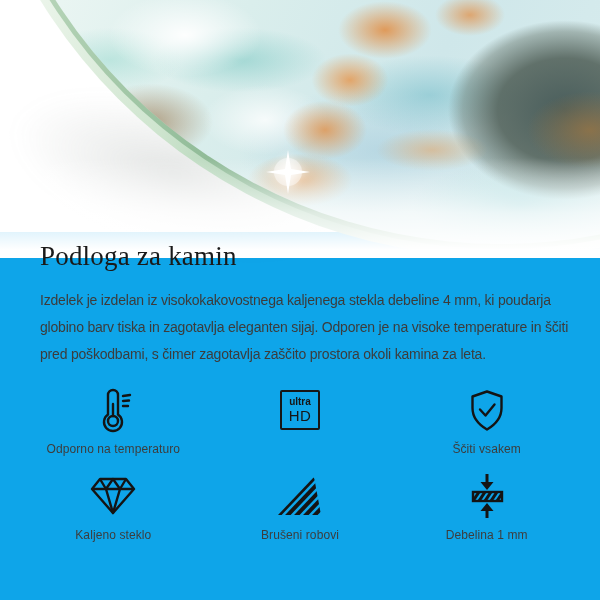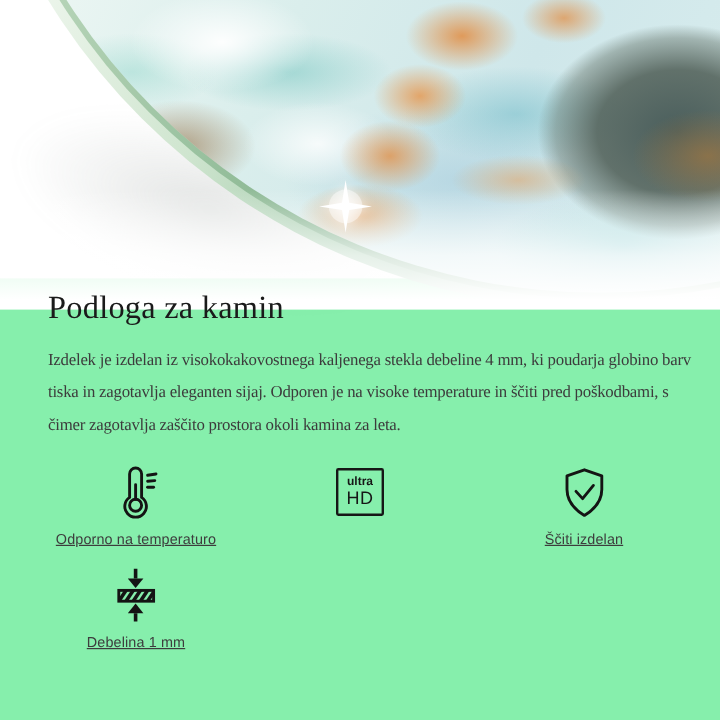--- a/index.html
+++ b/index.html
@@ -1,19 +1,19 @@
 <!DOCTYPE html>
 <html><head>
 <meta charset="utf-8">
 <style>
   * { margin: 0; padding: 0; box-sizing: border-box; }
   html, body { width: 600px; height: 600px; overflow: hidden; background: #ffffff; }
   body { font-family: "Liberation Sans", sans-serif; color: #3c3c3c; }
 
-  .page { position: relative; width: 600px; height: 600px; background: #86efac; }
+  .page { position: relative; width: 600px; height: 600px; background: #0ea5e9; }
 
   
   .hero { position: relative; width: 600px; height: 232px; background: #ffffff; overflow: visible; }
 
   .glass-shadow {
     position: absolute; left: -40px; top: 90px; width: 430px; height: 170px;
     border-radius: 50%;
     background: radial-gradient(closest-side, rgba(110,120,115,0.20), rgba(110,120,115,0) 78%);
     filter: blur(9px);
     transform: rotate(17deg);
@@ -78,34 +78,33 @@
   }
   .title span { display: block; }
 
   .description {
     margin-top: 12px;
     width: 540px;
     font-size: 14px;
     letter-spacing: -0.2px;
     line-height: 27px;
     color: #3c3c3c;
-    font-family: Liberation Serif, serif;
   }
 
   
   .features {
     margin: 18px 0 0 -20px;
     width: 560px;
     display: grid;
     grid-template-columns: repeat(3, 1fr);
     row-gap: 16px;
   }
   .feature { display: flex; flex-direction: column; align-items: center; }
   .feature .icon-box { height: 48px; display: flex; align-items: center; justify-content: center; }
-  .feature .label { margin-top: 8px; font-size: 12px; color: #3d3d3d; letter-spacing: 0.1px; text-decoration: underline; }
+  .feature .label { margin-top: 8px; font-size: 12px; color: #3d3d3d; letter-spacing: 0.1px; }
 
   .uhd-box {
     width: 40px; height: 40px; border: 2.5px solid #161616; border-radius: 2px;
     display: flex; flex-direction: column; align-items: center; justify-content: center;
     color: #161616; line-height: 1;
   }
   .uhd-top { font-size: 10px; font-weight: 700; letter-spacing: 0; }
   .uhd-bottom { font-size: 15px; font-weight: 400; margin-top: 1px; letter-spacing: 0.3px; }
 
   svg .ink { stroke: #141414; fill: none; stroke-width: 2.4; }
@@ -161,24 +160,54 @@
         </div>
       </div>
 
       <div class="feature">
         <div class="icon-box">
           <svg width="44" height="45" viewBox="0 0 44 45">
             <path class="ink" d="M22 3.5 L36.5 8.5 V20 C36.5 30 30.5 36.5 22 41.5 C13.5 36.5 7.5 30 7.5 20 V8.5 Z" stroke-linejoin="round"></path>
             <polyline class="ink" points="15,21.5 20.5,27.5 29.5,16.5" stroke-linecap="round" stroke-linejoin="round"></polyline>
           </svg>
         </div>
-        <div class="label">Ščiti izdelan</div>
-      </div>
-
-
+        <div class="label">Ščiti vsakem</div>
+      </div>
+
+      <div class="feature">
+        <div class="icon-box">
+          <svg width="48" height="42" viewBox="0 0 48 42">
+            <path class="ink" d="M11 4 H37 L45 14 L24 38 L3 14 Z" stroke-linejoin="round" stroke-width="2.2"></path>
+            <line class="ink" x1="3" y1="14" x2="45" y2="14" stroke-width="2.2"></line>
+            <path class="ink" d="M11 4 L17 14 L24 38 L31 14 L37 4" stroke-linejoin="round" stroke-width="2.2" fill="none"></path>
+            <path class="ink" d="M17 14 L24 4 L31 14" stroke-linejoin="round" stroke-width="2.2" fill="none"></path>
+          </svg>
+        </div>
+        <div class="label">Kaljeno steklo</div>
+      </div>
+
+      <div class="feature">
+        <div class="icon-box">
+          <svg width="44" height="40" viewBox="0 0 44 40">
+            <defs>
+              <clipPath id="triClip">
+                  <polygon points="0,39 36,1 43,39"></polygon>
+                </clipPath>
+            </defs>
+            <g clip-path="url(#triClip)">
+              <line x1="-2" y1="42" x2="36" y2="2" stroke="#141414" stroke-width="4"></line>
+              <line x1="7" y1="42" x2="45" y2="2" stroke="#141414" stroke-width="4"></line>
+              <line x1="16" y1="42" x2="54" y2="2" stroke="#141414" stroke-width="4"></line>
+              <line x1="25" y1="42" x2="63" y2="2" stroke="#141414" stroke-width="4"></line>
+              <line x1="34" y1="42" x2="72" y2="2" stroke="#141414" stroke-width="4"></line>
+            </g>
+          </svg>
+        </div>
+        <div class="label">Brušeni robovi</div>
+      </div>
 
       <div class="feature">
         <div class="icon-box">
           <svg width="44" height="46" viewBox="0 0 44 46">
             <defs>
               <clipPath id="barClip">
                   <rect x="8" y="19" width="29" height="9"></rect>
                 </clipPath>
             </defs>
             <line x1="22" y1="1" x2="22" y2="9" stroke="#141414" stroke-width="3"></line>

